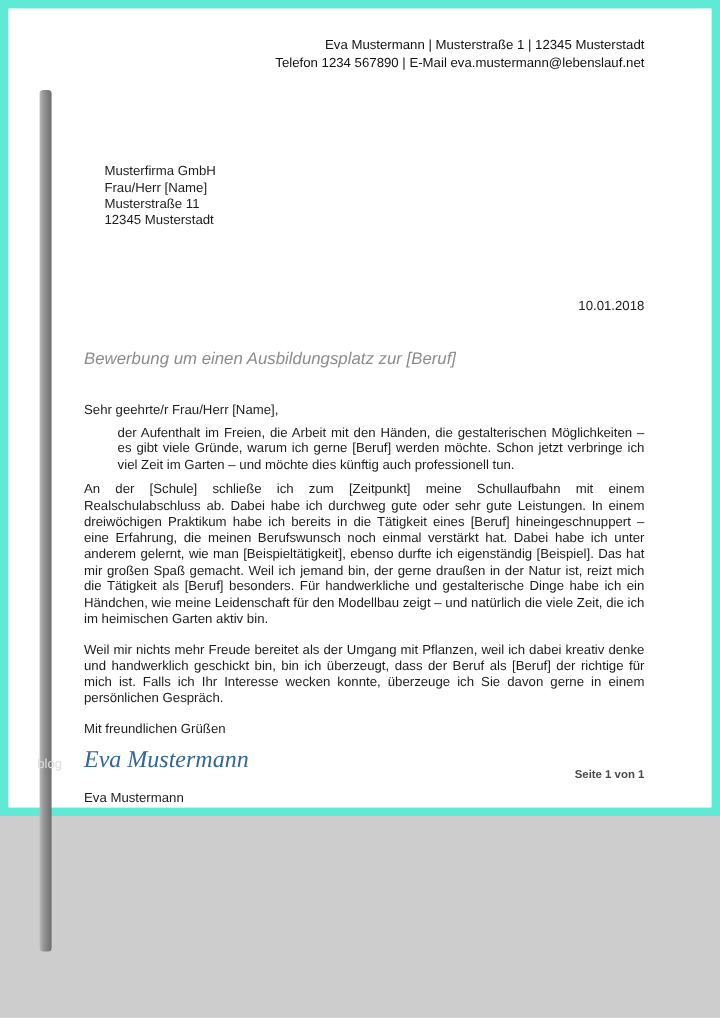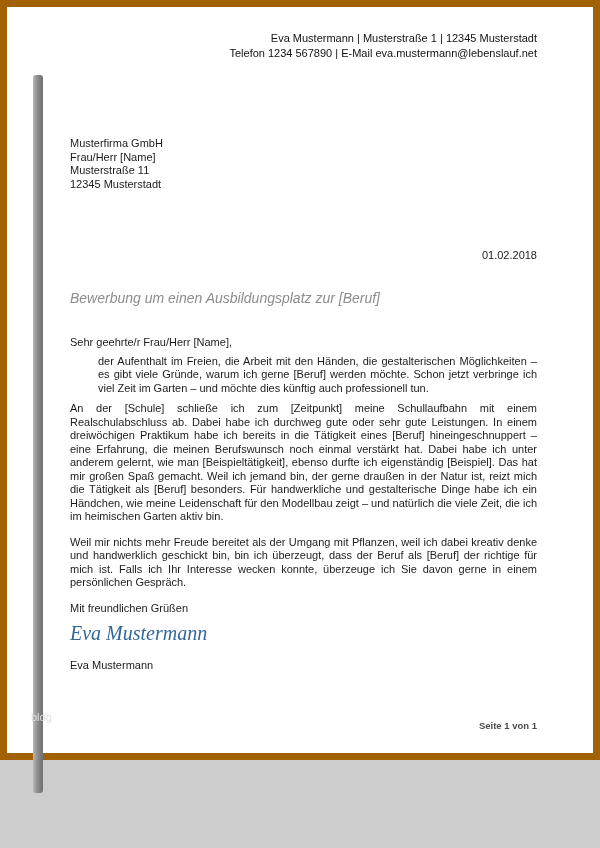--- a/index.html
+++ b/index.html
@@ -7,22 +7,22 @@
     padding: 0;
     width: 600px;
     height: 848px;
     background: #cdcdcd;
     font-family: "Liberation Sans", "DejaVu Sans", sans-serif;
     overflow: hidden;
   }
   .canvas {
     position: relative;
     width: 600px;
-    height: 760px;
-    background: #a16207;
+    height: 680px;
+    background: #5eead4;
   }
   .page {
     position: absolute;
     left: 7px; right: 7px; top: 7px; bottom: 7px;
     background: #ffffff;
   }
   .spine {
     position: absolute;
     left: 26px;
     top: 68px;
@@ -43,20 +43,21 @@
     margin-top: 24px;
     text-align: right;
     font-size: 11px;
     line-height: 15px;
     color: #111;
   }
   .recipient {
     margin-top: 76px;
     font-size: 11px;
     line-height: 13.5px;
+    margin-left: 17px;
   }
   .date {
     margin-top: 58px;
     text-align: right;
     font-size: 11px;
   }
   .subject {
     margin-top: 29px;
     font-style: italic;
     color: #8c8c8c;
@@ -123,21 +124,21 @@
         <div>Telefon 1234 567890 | E-Mail eva.mustermann@lebenslauf.net</div>
       </div>
 
       <div class="recipient">
         <div>Musterfirma GmbH</div>
         <div>Frau/Herr [Name]</div>
         <div>Musterstraße 11</div>
         <div>12345 Musterstadt</div>
       </div>
 
-      <div class="date">01.02.2018</div>
+      <div class="date">10.01.2018</div>
 
       <div class="subject">Bewerbung um einen Ausbildungsplatz zur [Beruf]</div>
 
       <div class="salutation">Sehr geehrte/r Frau/Herr [Name],</div>
 
       <p class="para p1">der Aufenthalt im Freien, die Arbeit mit den Händen, die gestalterischen Möglichkeiten – es gibt viele Gründe, warum ich gerne [Beruf] werden möchte. Schon jetzt verbringe ich viel Zeit im Garten – und möchte dies künftig auch professionell tun.</p>
       <p class="para p2">An der [Schule] schließe ich zum [Zeitpunkt] meine Schullaufbahn mit einem Realschulabschluss ab. Dabei habe ich durchweg gute oder sehr gute Leistungen. In einem dreiwöchigen Praktikum habe ich bereits in die Tätigkeit eines [Beruf] hineingeschnuppert – eine Erfahrung, die meinen Berufswunsch noch einmal verstärkt hat. Dabei habe ich unter anderem gelernt, wie man [Beispieltätigkeit], ebenso durfte ich eigenständig [Beispiel]. Das hat mir großen Spaß gemacht. Weil ich jemand bin, der gerne draußen in der Natur ist, reizt mich die Tätigkeit als [Beruf] besonders. Für handwerkliche und gestalterische Dinge habe ich ein Händchen, wie meine Leidenschaft für den Modellbau zeigt – und natürlich die viele Zeit, die ich im heimischen Garten aktiv bin.</p>
       <p class="para p3">Weil mir nichts mehr Freude bereitet als der Umgang mit Pflanzen, weil ich dabei kreativ denke und handwerklich geschickt bin, bin ich überzeugt, dass der Beruf als [Beruf] der richtige für mich ist. Falls ich Ihr Interesse wecken konnte, überzeuge ich Sie davon gerne in einem persönlichen Gespräch.</p>
 
       <div class="closing">Mit freundlichen Grüßen</div>

